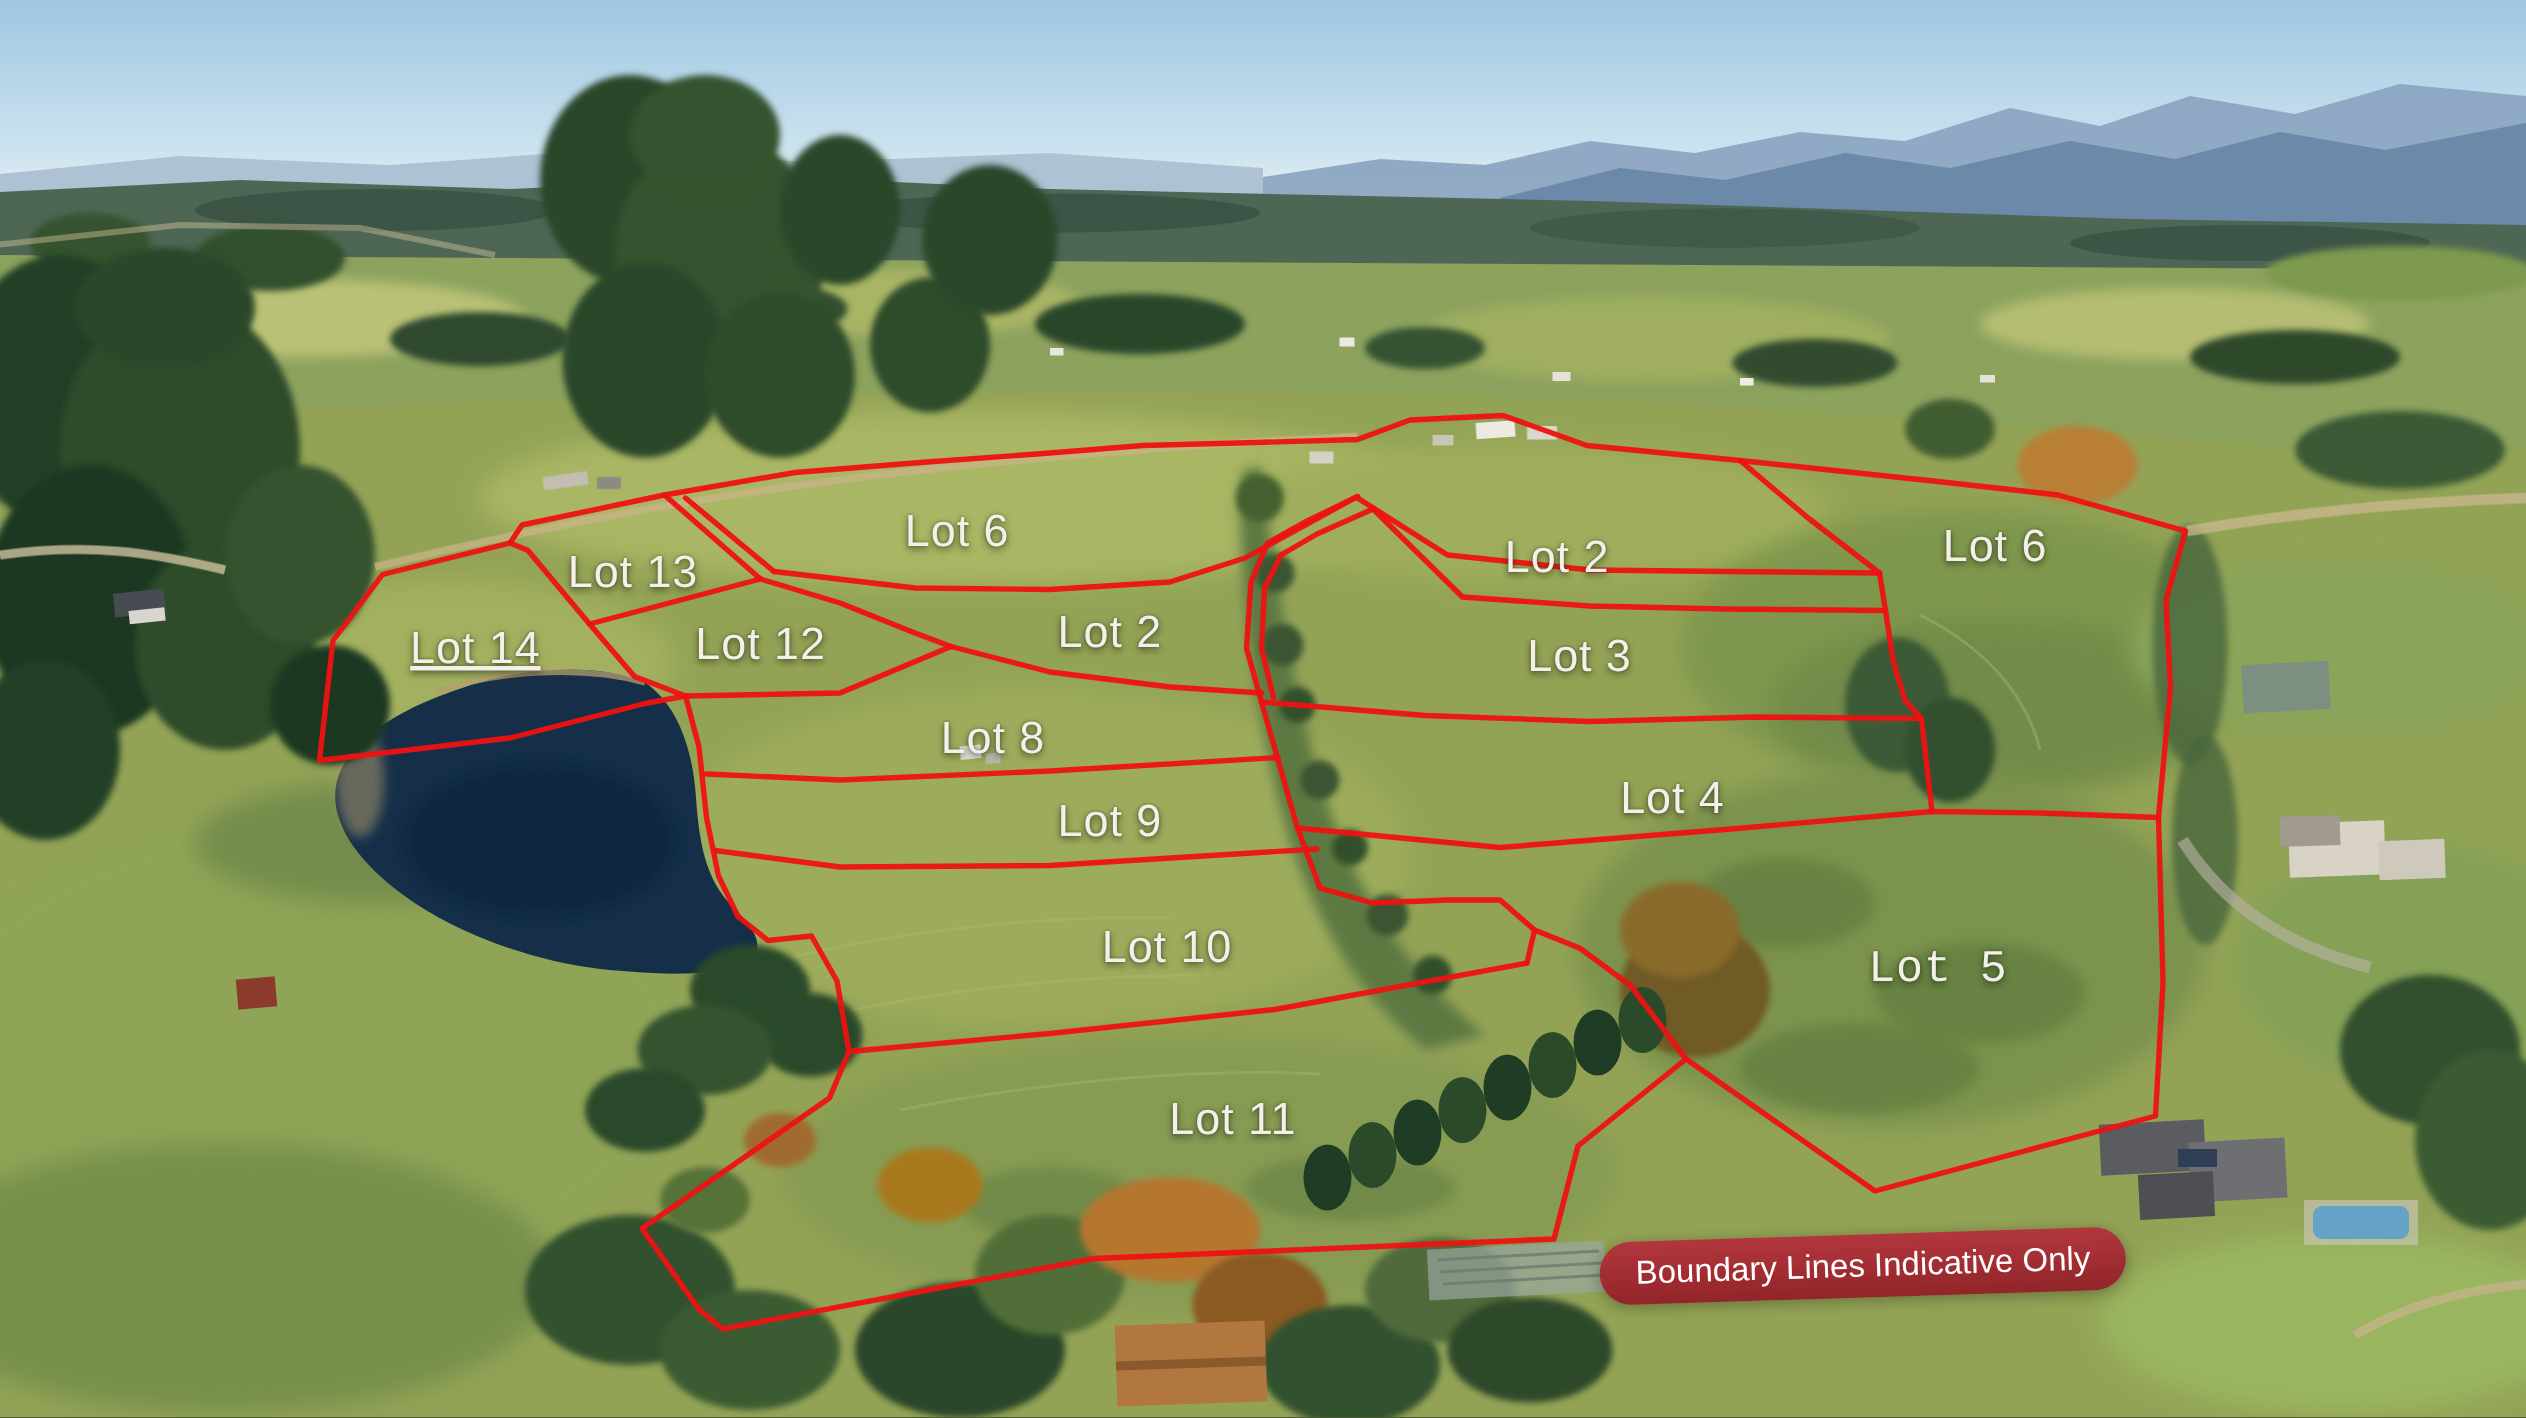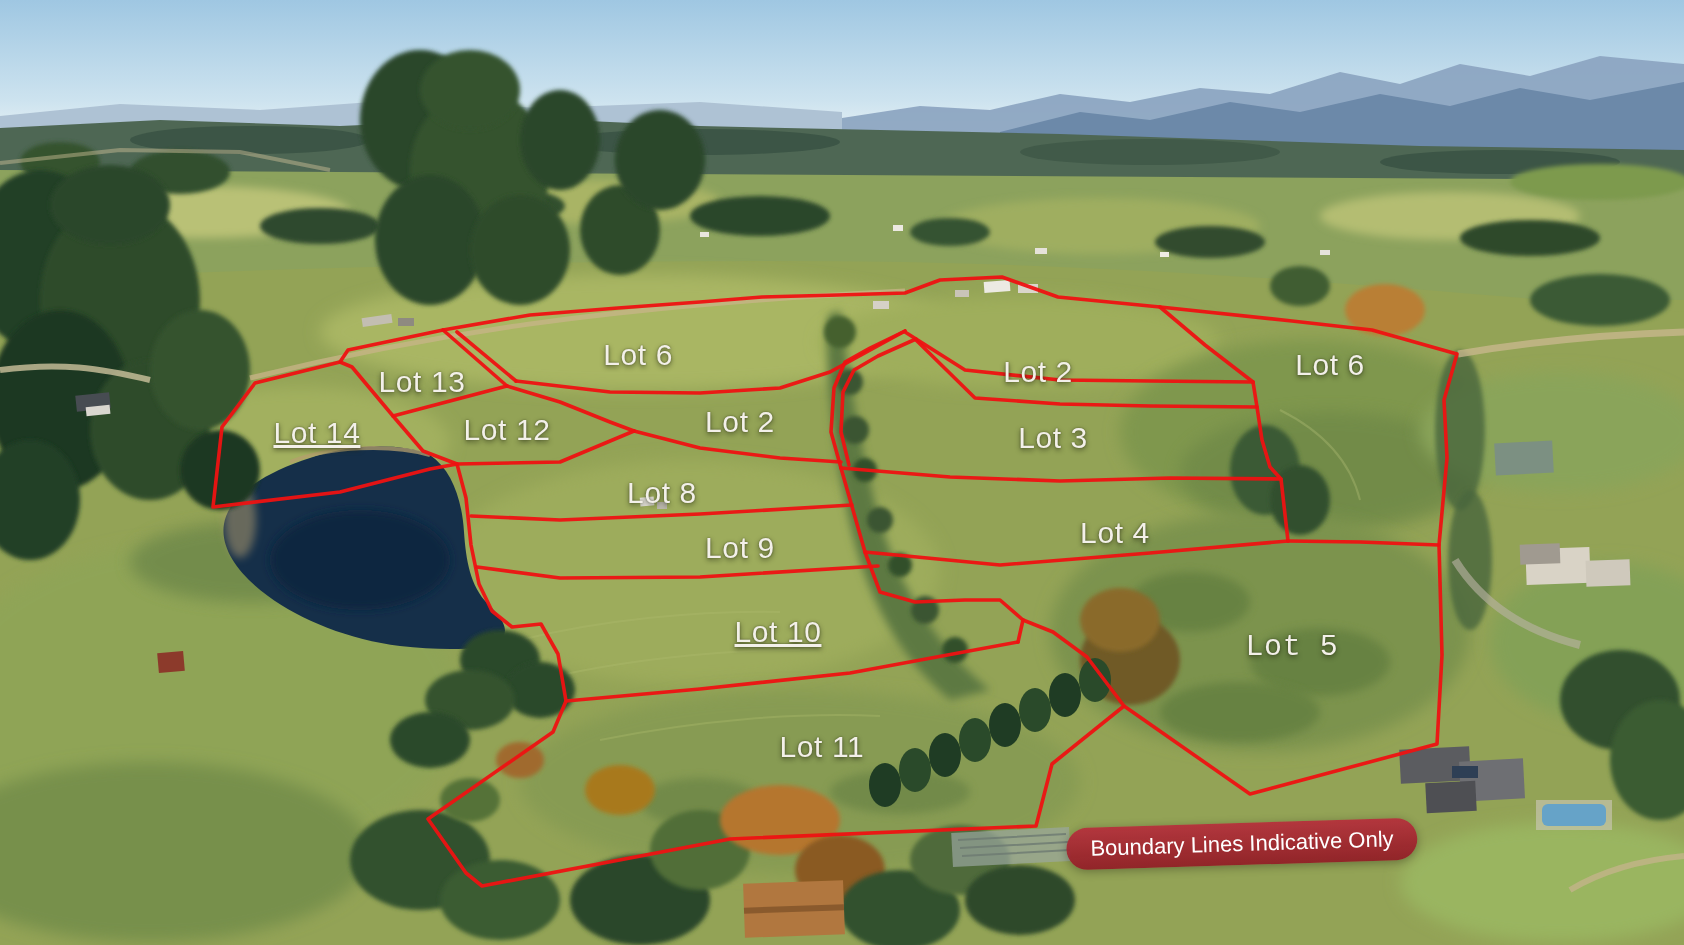--- a/index.html
+++ b/index.html
@@ -290,21 +290,21 @@
   <div style="position:absolute;left:0;top:0;width:100%;height:100%;">
       <div class="lot-label" style="left: 78.98%; top: 38.62%;">Lot 6</div>
       <div class="lot-label" style="left: 61.64%; top: 39.37%;">Lot 2</div>
       <div class="lot-label" style="left: 62.53%; top: 46.35%;">Lot 3</div>
       <div class="lot-label" style="left: 66.21%; top: 56.4%;">Lot 4</div>
       <div class="lot-label" style="left: 76.72%; top: 68.47%; font-family: Liberation Mono, monospace;">Lot 5</div>
       <div class="lot-label" style="left: 37.89%; top: 37.57%;">Lot 6</div>
       <div class="lot-label" style="left: 43.94%; top: 44.66%;">Lot 2</div>
       <div class="lot-label" style="left: 39.31%; top: 52.17%;">Lot 8</div>
       <div class="lot-label" style="left: 43.94%; top: 57.99%; text-align: center;">Lot 9</div>
-      <div class="lot-label" style="left: 46.2%; top: 66.88%; text-decoration: underline;">Lot 10</div>
+      <div class="lot-label" style="left: 46.2%; top: 66.88%;">Lot 10</div>
       <div class="lot-label" style="left: 48.81%; top: 79.05%;">Lot 11</div>
       <div class="lot-label" style="left: 30.11%; top: 45.5%;">Lot 12</div>
       <div class="lot-label" style="left: 25.06%; top: 40.42%;">Lot 13</div>
       <div class="lot-label" style="left: 18.82%; top: 45.82%; text-decoration: underline;">Lot 14</div>
     </div>
 
   <div class="badge">Boundary Lines Indicative Only</div>
 
 </div>
 

